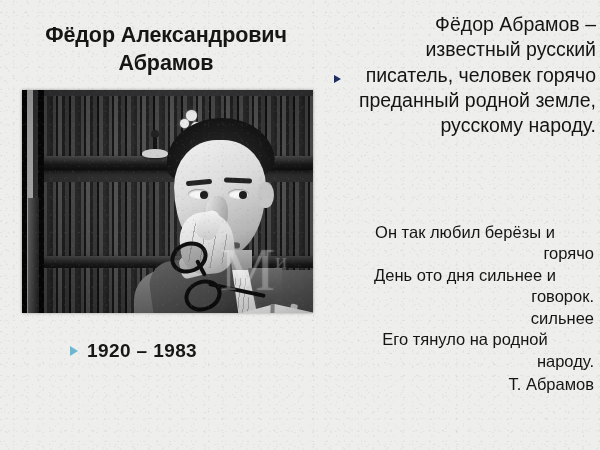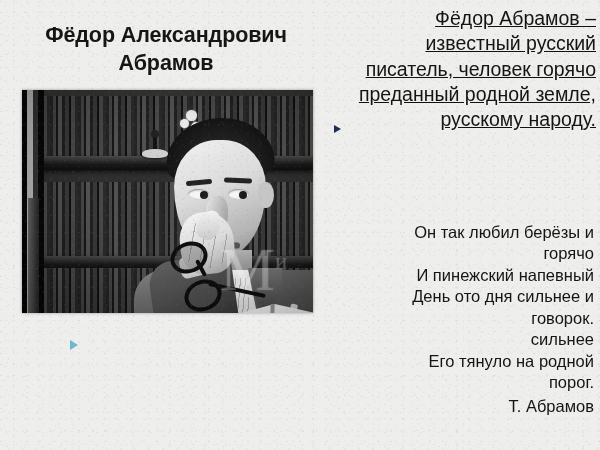--- a/index.html
+++ b/index.html
@@ -330,25 +330,24 @@
     position: absolute;
     left: 330px;
     top: 0;
     width: 270px;
     height: 450px;
     z-index: 10;
   }
   .intro-wrap {
     position: absolute;
     left: 4px;
-    top: 6px;
+    top: 12px;
     width: 262px;
     display: flex;
-    align-items: flex-end;
-    text-decoration: underline;
+    align-items: center;
   }
   .bullet.dark {
     border-left-color: #1d2c5e;
     margin-top: 8px;
     margin-right: 6px;
     border-top-width: 4.5px;
     border-bottom-width: 4.5px;
     border-left-width: 7px;
   }
   .intro-text {
@@ -361,21 +360,21 @@
   .poem {
     position: absolute;
     left: 6px;
     top: 222px;
     width: 258px;
     font-size: 16.5px;
     line-height: 1.30;
     color: #141414;
   }
   .poem .line { display: block; }
-  .poem .line.left  { text-align: right; }
+  .poem .line.left  { text-align: center; }
   .poem .line.right { text-align: right; }
   .poem .author { display: block; text-align: right; margin-top: 2px; }
 </style>
 </head>
 <body>
 
 <div id="slide">
 
   <div class="left-col">
 
@@ -452,38 +451,38 @@
         </div>
 
         <div class="watermark"><span>M</span><span class="small">и</span></div>
 
         <div class="photo-vignette"></div>
       </div>
     </div>
 
     <div class="dates-line">
       <span class="bullet"></span>
+      <span class="dates-text">1920 – 1983</span>
     </div>
 
   </div>
 
   <div class="right-col">
 
     <div class="intro-wrap">
       <span class="bullet dark"></span>
       <span class="intro-text">Фёдор Абрамов – известный русский писатель, человек горячо преданный родной земле, русскому народу.</span>
     </div>
 
     <div class="poem">
       <span class="line left">Он так любил берёзы и</span>
       <span class="line right">горячо</span>
-      <span class="line left">И пинежский напевный</span>
       <span class="line left">День ото дня сильнее и</span>
       <span class="line right">говорок.</span>
       <span class="line right">сильнее</span>
       <span class="line left">Его тянуло на родной</span>
-      <span class="line right">порог.</span>
+      <span class="line right">народу.</span>
       <span class="author">Т. Абрамов</span>
     </div>
 
   </div>
 
 </div>
 
 </body></html>

